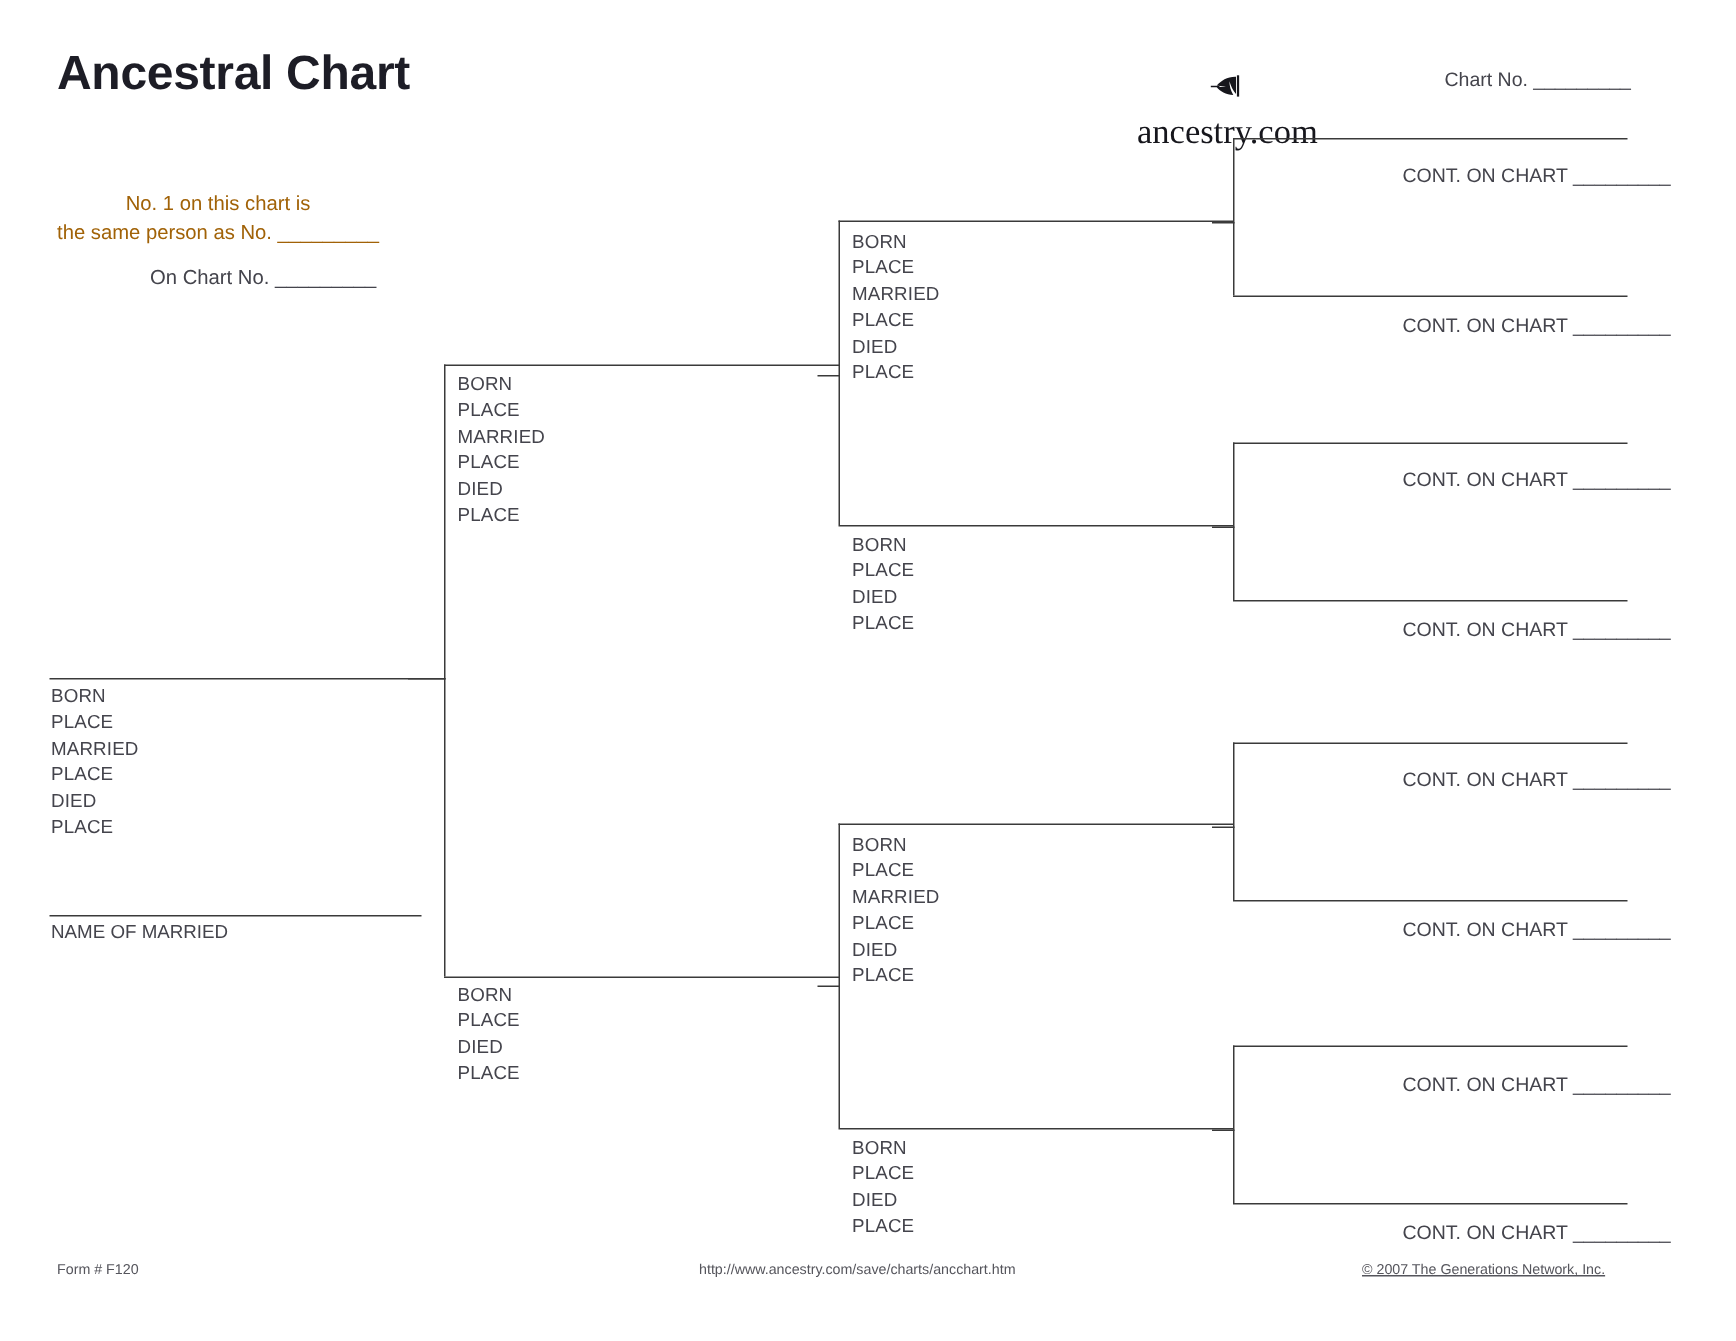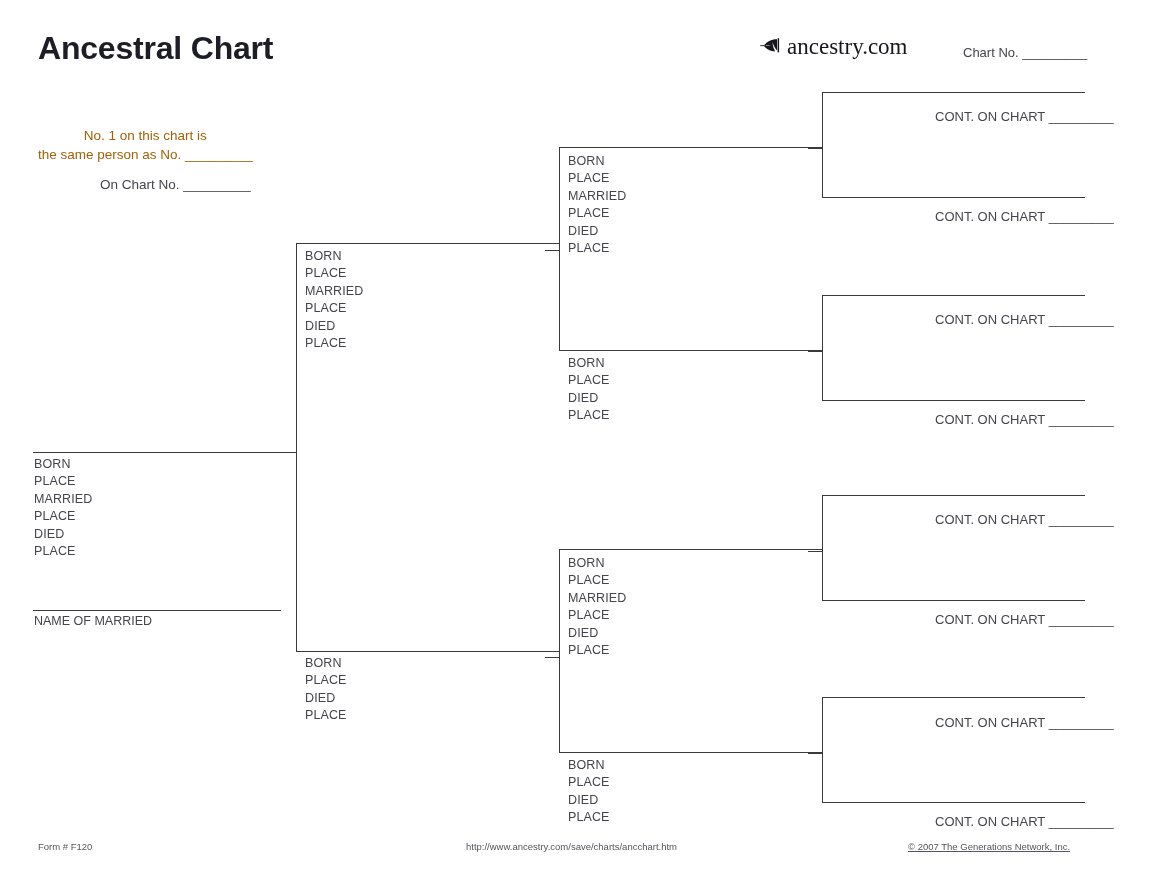--- a/index.html
+++ b/index.html
@@ -24,23 +24,25 @@
     left: 38px;
     top: 30px;
     font-size: 32px;
     font-weight: bold;
     color: #1d1d26;
     letter-spacing: -0.2px;
   }
   #brand {
     position: absolute;
     left: 758px;
-    top: 34px;
+    top: 46px;
     display: flex;
+    align-items: center;
     gap: 3px;
+    flex-direction: column;
   }
   #brand .brand-text {
     font-family: "Liberation Serif", serif;
     font-size: 23px;
     color: #16161c;
     letter-spacing: 0px;
   }
   #brand .brand-mark {
     width: 26px;
     height: 26px;

